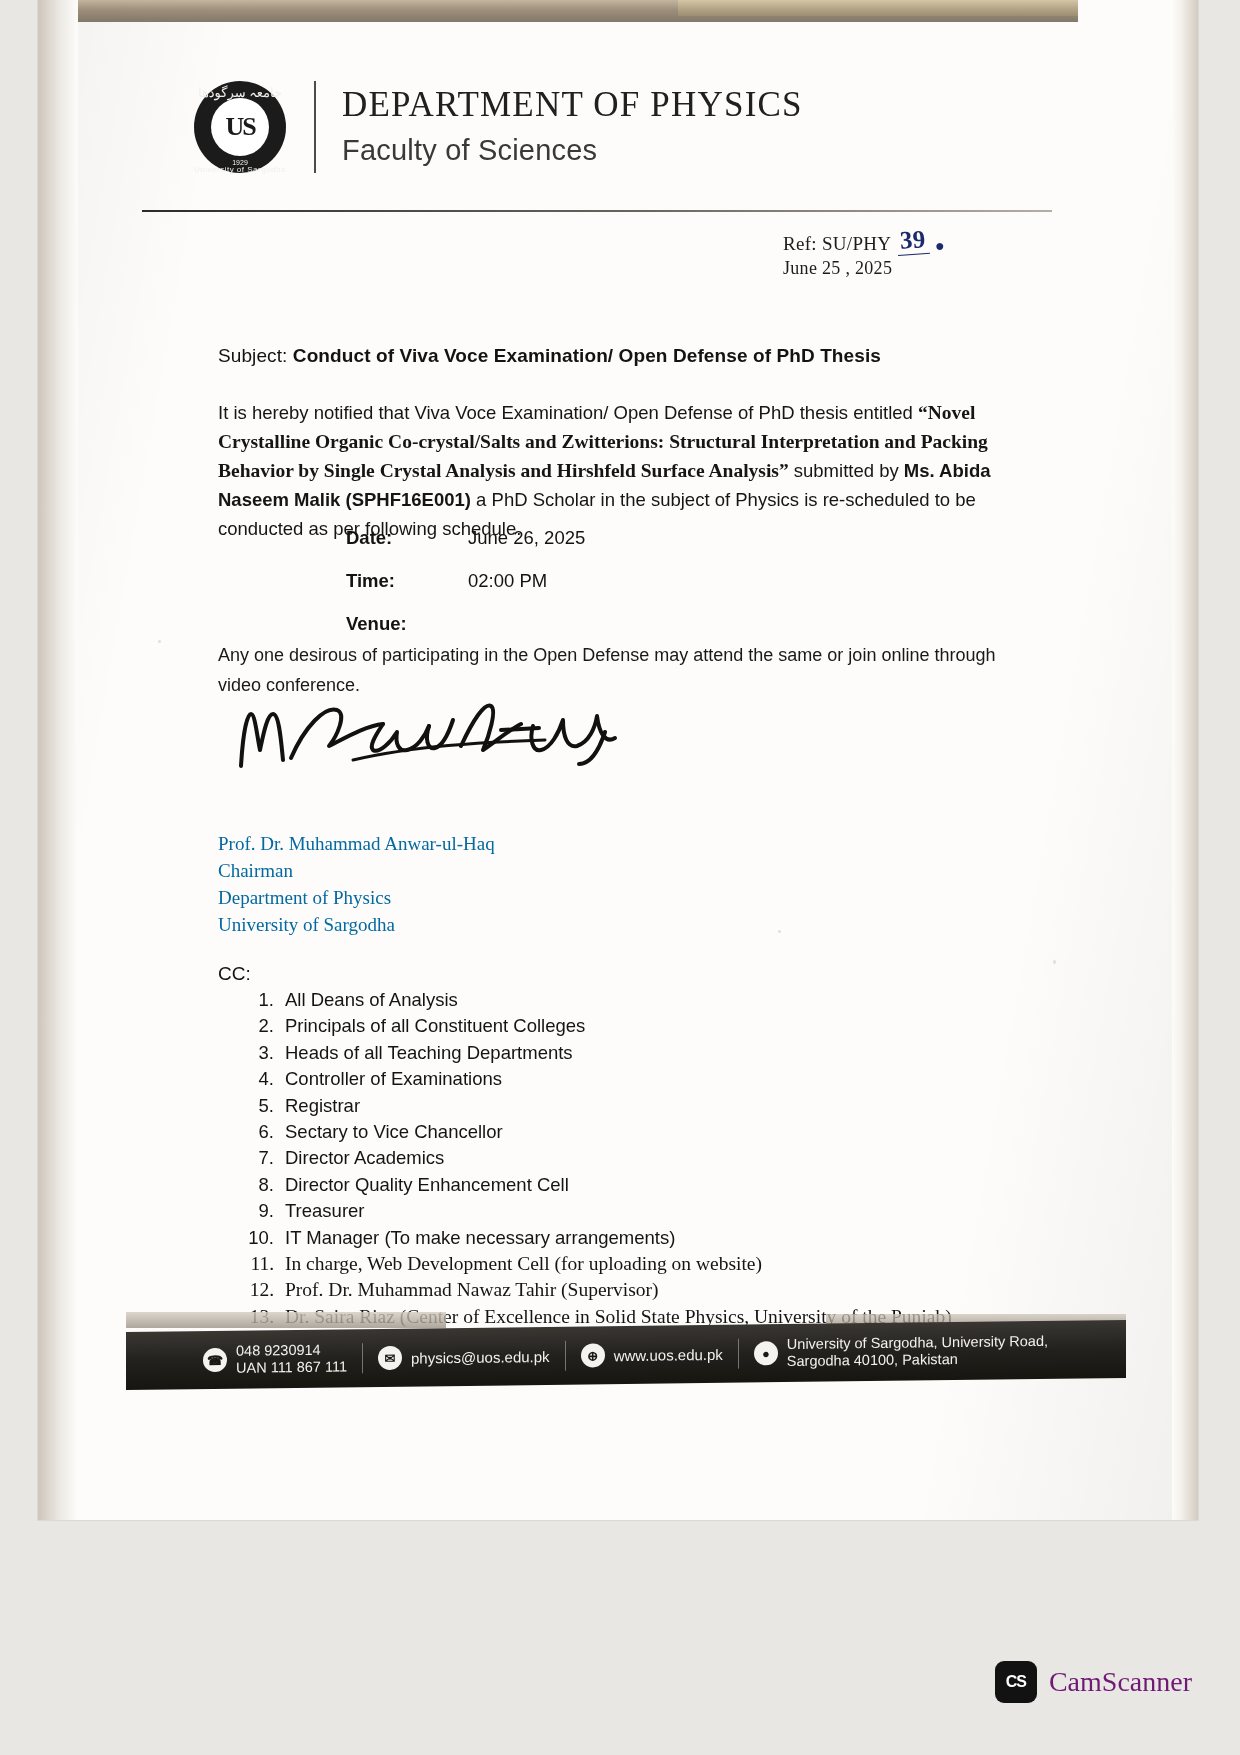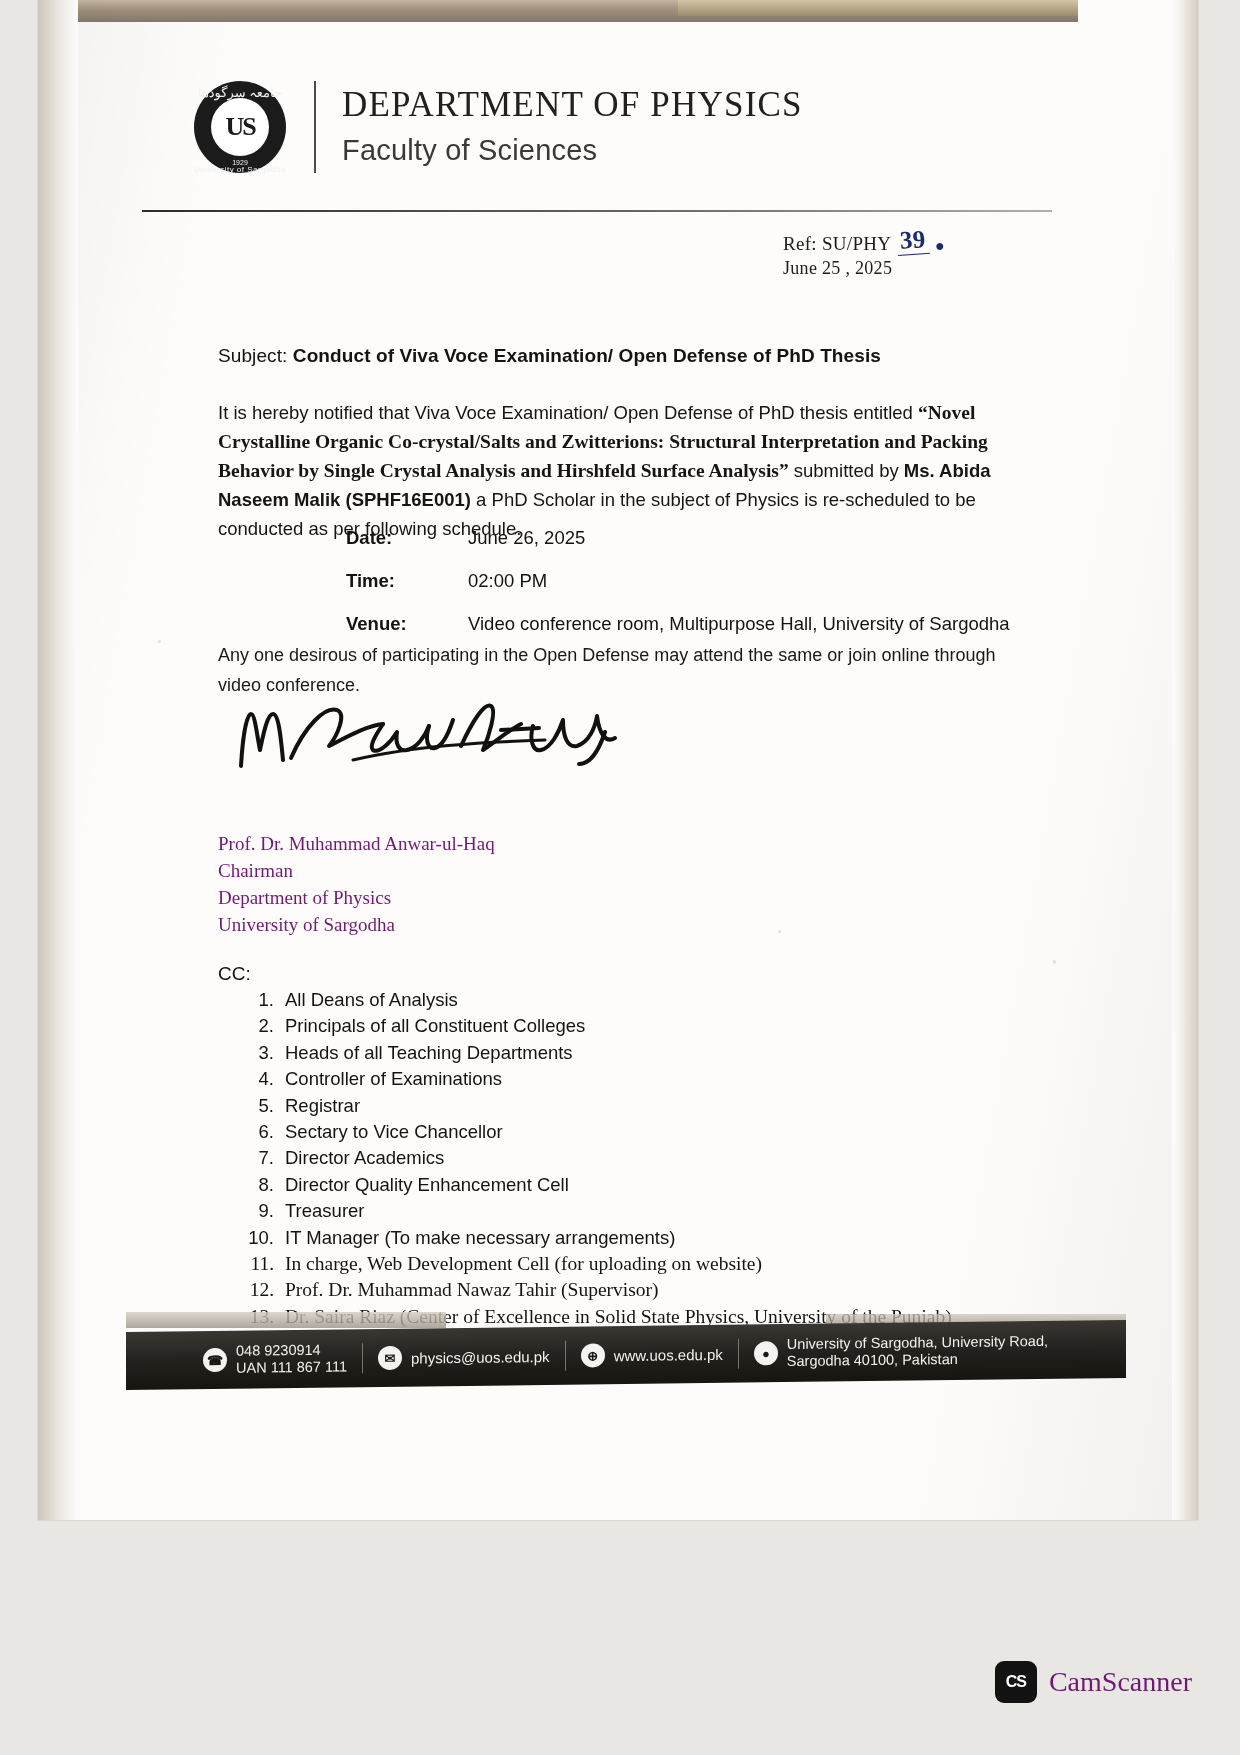--- a/index.html
+++ b/index.html
@@ -113,21 +113,21 @@
 
   .closing{
     position:absolute;left:180px;top:640px;width:810px;
     font-size:18px;line-height:30px;color:#1a1917;
   }
 
   
   .sign-svg{position:absolute;left:195px;top:680px;}
   .signblock{
     position:absolute;left:180px;top:830px;
-    font-family:"Liberation Serif",serif;font-size:19px;line-height:27px;color:#701a75;
+    font-family:"Liberation Serif",serif;font-size:19px;line-height:27px;color:#0369a1;
   }
 
   
   .cc-label{
     position:absolute;left:180px;top:963px;
     font-size:19px;color:#141312;
   }
   .cc-list{
     position:absolute;left:205px;top:987px;width:790px;
     margin:0;padding:0 0 0 36px;
@@ -232,21 +232,20 @@
     <div class="srow">
       <span class="slabel">Date:</span>
       <span class="svalue">June 26, 2025</span>
     </div>
     <div class="srow">
       <span class="slabel">Time:</span>
       <span class="svalue">02:00 PM</span>
     </div>
     <div class="srow">
       <span class="slabel">Venue:</span>
-      <span class="svalue">Video conference room, Multipurpose Hall, University of Sargodha</span>
     </div>
   </div>
 
   <div class="closing">Any one desirous of participating in the Open Defense may attend the same or join online through video conference.</div>
 
   <svg class="sign-svg" width="420" height="110" viewBox="0 0 420 110">
     <g fill="none" stroke="#111" stroke-width="4" stroke-linecap="round" stroke-linejoin="round">
       <path d="M8,86 C10,52 14,34 18,34 C22,34 24,56 27,70 C30,56 34,34 40,34 C46,34 48,60 50,80"></path>
       <path d="M58,78 C72,46 92,26 104,30 C114,34 104,56 96,66 C112,58 132,46 150,44"></path>
       <path d="M150,44 C142,56 136,66 140,70 C146,74 158,62 164,52 C162,64 166,72 174,70 C184,68 192,56 196,46"></path>

